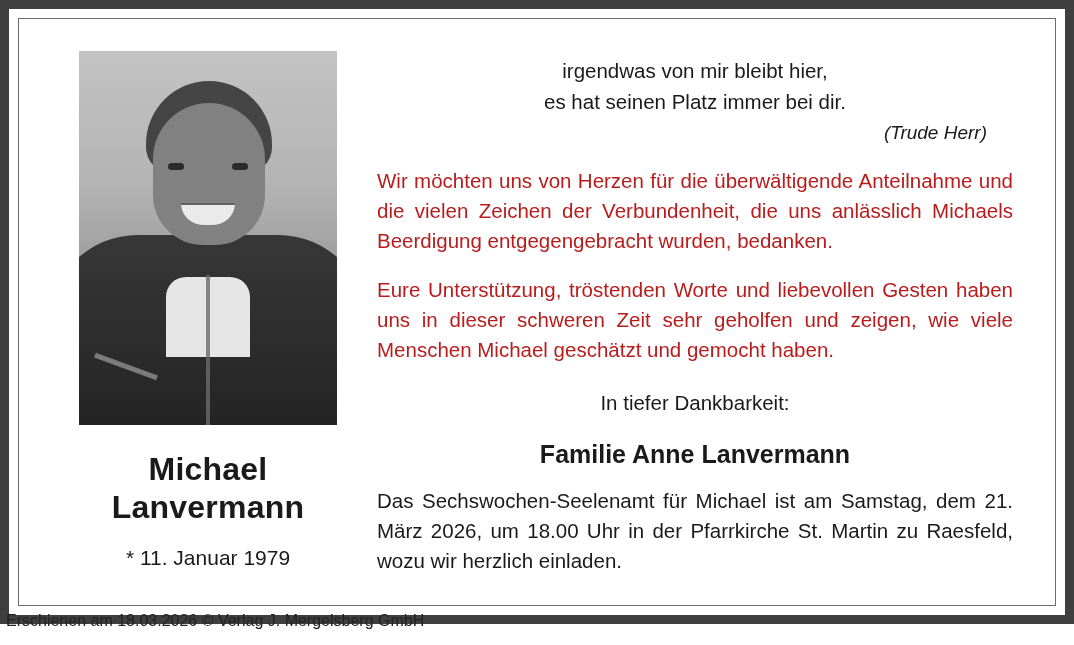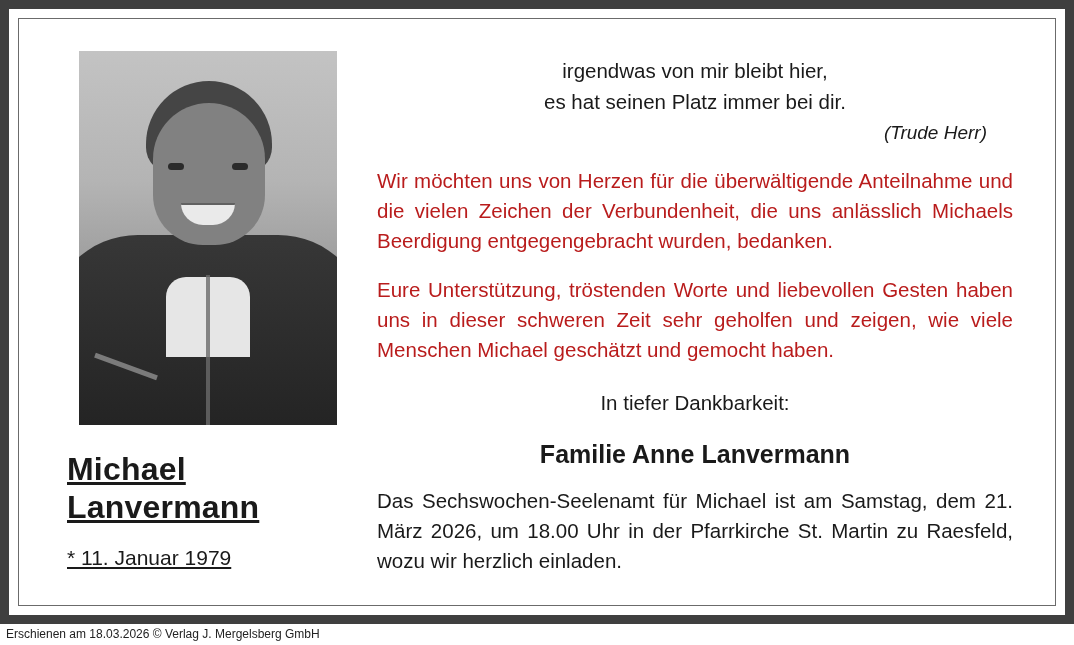--- a/index.html
+++ b/index.html
@@ -56,21 +56,21 @@
     align-items: flex-start;
   }
 
   
   .left-col {
     width: 320px;
     flex: 0 0 320px;
     padding-left: 38px;
     padding-top: 22px;
     box-sizing: border-box;
-    text-decoration: underline;
+    text-align: center;
   }
 
   .portrait {
     width: 258px;
     height: 374px;
     margin: 0 auto;
     position: relative;
     overflow: hidden;
     background: linear-gradient(180deg, #b9b9b9 0%, #a7a7a7 45%, #8e8e8e 100%);
     filter: grayscale(100%);
@@ -224,22 +224,22 @@
   .service {
     margin-top: 16px;
     font-size: 20.5px;
     line-height: 1.47;
     text-align: justify;
   }
 
   .footer {
     position: absolute;
     left: 6px;
-    bottom: 4px;
-    font-size: 12px;
+    bottom: 15px;
+    font-size: 16px;
     color: #222222;
     font-family: "Liberation Sans", sans-serif;
   }
 </style>
 </head>
 <body>
 
 <div class="notice">
 
   <div class="frame-outer">

